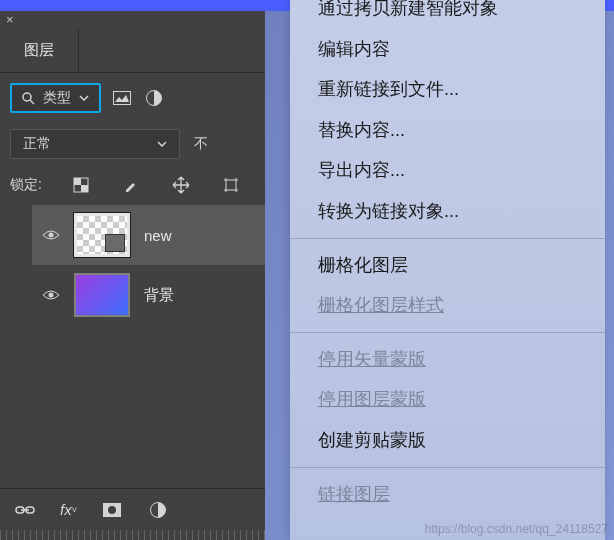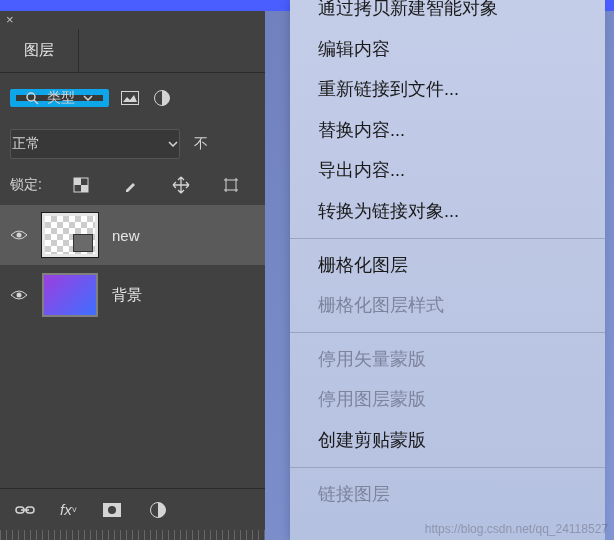--- a/index.html
+++ b/index.html
@@ -4,27 +4,27 @@
 <style>
   * { margin: 0; padding: 0; box-sizing: border-box; font-family: "PingFang SC", "Microsoft YaHei", sans-serif; }
   body { width: 614px; height: 540px; background: linear-gradient(135deg, #6b7ab8, #8296d4); overflow: hidden; position: relative; }
   .titlebar { height: 11px; background: #4a5eff; }
   .panel { position: absolute; left: 0; top: 11px; width: 265px; height: 529px; background: #414141; color: #d4d4d4; font-size: 14px; display: flex; flex-direction: column; }
   .close-row { height: 18px; padding-left: 6px; color: #c0c0c0; font-size: 13px; line-height: 18px; }
   .tab-row { display: flex; height: 44px; border-bottom: 1px solid #2b2b2b; }
   .tab { padding: 12px 24px; background: #414141; border-right: 1px solid #2b2b2b; color: #e6e6e6; font-size: 15px; text-align: right; }
   .tab.active { background: #414141; }
   .filter-row { display: flex; align-items: center; height: 50px; padding: 0 10px; gap: 10px; }
-  .type-select { display: flex; align-items: center; gap: 8px; background: #383838; border: 6px solid #0ea5e9; border-radius: 2px; height: 18px; padding: 0 10px; color: #d4d4d4; cursor: pointer; }
+  .type-select { display: flex; align-items: center; gap: 8px; background: #383838; border: 2px solid #0ea5e9; border-radius: 2px; height: 30px; padding: 0 10px; color: #d4d4d4; cursor: pointer; }
   .icon-btn { width: 22px; height: 22px; display: inline-flex; align-items: center; justify-content: center; color: #d4d4d4; }
   .blend-row { display: flex; align-items: center; height: 42px; padding: 0 10px; gap: 14px; }
-  .blend-select { display: flex; align-items: center; justify-content: space-between; background: #383838; border: 1px solid #555; border-radius: 2px; height: 30px; width: 170px; padding: 0 1px; color: #d4d4d4; cursor: pointer; }
+  .blend-select { display: flex; align-items: center; justify-content: space-between; background: #383838; border: 1px solid #555; border-radius: 2px; height: 30px; width: 170px; padding: 0 12px; color: #d4d4d4; cursor: pointer; }
   .lock-row { display: flex; align-items: center; height: 40px; padding: 0 10px; gap: 28px; color: #d4d4d4; }
   .layers { flex: 1; }
-  .layer { display: flex; align-items: center; height: 60px; padding: 0 10px; gap: 14px; }
+  .layer { display: flex; align-items: center; height: 60px; padding: 0 10px; gap: 14px; margin-left: 32px; }
   .layer.selected { background: #5a5a5a; }
   .eye { width: 18px; color: #d4d4d4; }
   .thumb { width: 56px; height: 44px; border: 2px solid #808080; background: #fff; position: relative; }
   .thumb.so { border: 3px solid #e6e6e6; outline: 1px solid #1a1a1a; }
   .checker { position: absolute; inset: 0;
     background-image:
       linear-gradient(45deg, #ccc 25%, transparent 25%),
       linear-gradient(-45deg, #ccc 25%, transparent 25%),
       linear-gradient(45deg, transparent 75%, #ccc 75%),
       linear-gradient(-45deg, transparent 75%, #ccc 75%);
@@ -32,21 +32,21 @@
     background-position: 0 0, 0 6px, 6px -6px, -6px 0;
   }
   .so-icon { position: absolute; right: 2px; bottom: 2px; width: 20px; height: 18px; background: #6a6a6a; border: 1px solid #333; }
   .grad-thumb { background: linear-gradient(135deg, #9b3fe0, #3f6fff); }
   .layer-name { color: #e6e6e6; font-size: 15px; }
   .panel-bottom { height: 42px; border-top: 1px solid #2b2b2b; display: flex; align-items: center; gap: 24px; padding: 0 14px; }
   .ruler { height: 10px; background: repeating-linear-gradient(90deg,#666 0,#666 1px,transparent 1px,transparent 6px); }
 
   .ctxmenu { position: absolute; left: 290px; top: 0; width: 315px; height: 540px; background: linear-gradient(#c4cde8, #b5c1e0); box-shadow: -2px 0 8px rgba(0,0,0,0.15); padding-top: 0; overflow: hidden; }
   .ctx-item { padding: 5px 28px; font-size: 18px; color: #1a1a1a; cursor: pointer; line-height: 1.7; }
-  .ctx-item.disabled { color: #7d849c; cursor: default; }
+  .ctx-item.disabled { color: #7d849c; cursor: default; text-decoration: underline; }
   .ctx-sep { height: 1px; background: #9aa4c0; margin: 6px 0; }
   .watermark { position: absolute; right: 6px; bottom: 4px; font-size: 12px; color: rgba(80,80,100,0.4); padding-left: 32px; }
   svg { display: block; }
 </style>
 </head>
 <body>
 
 <div class="titlebar"></div>
 
 <div class="panel">

